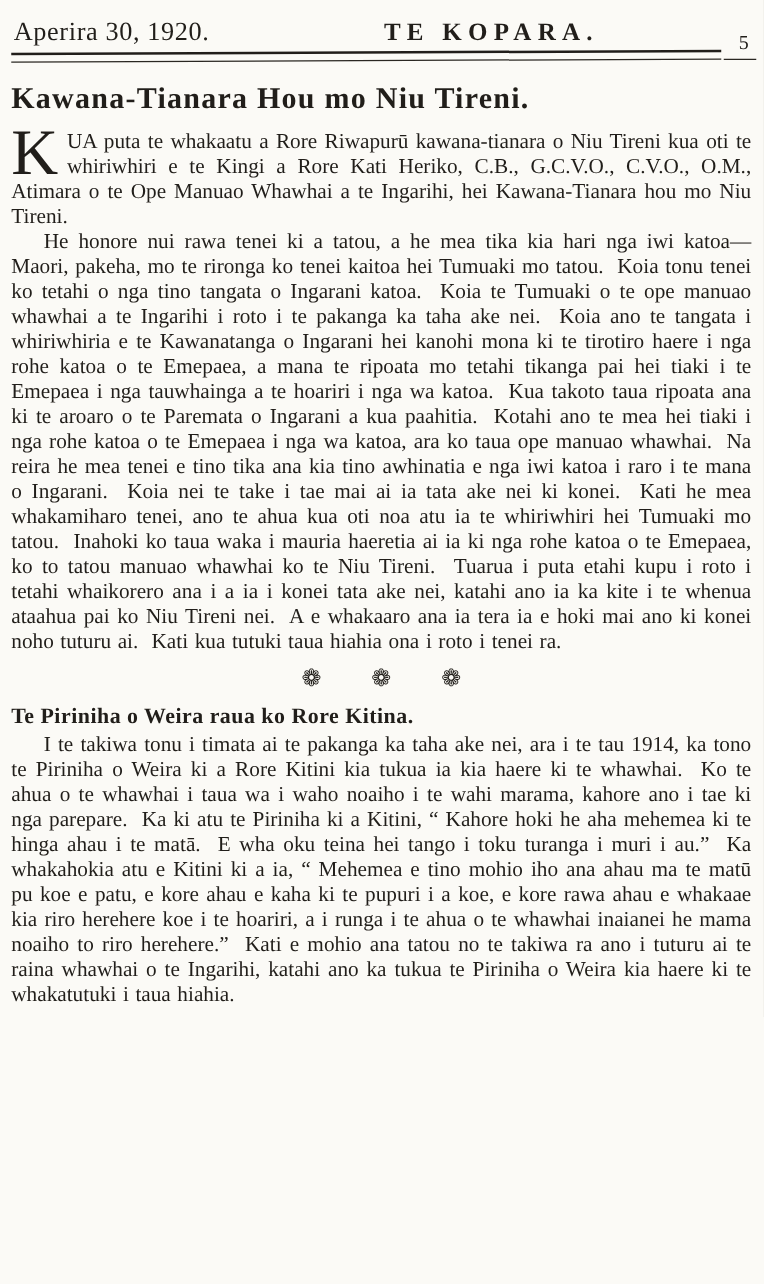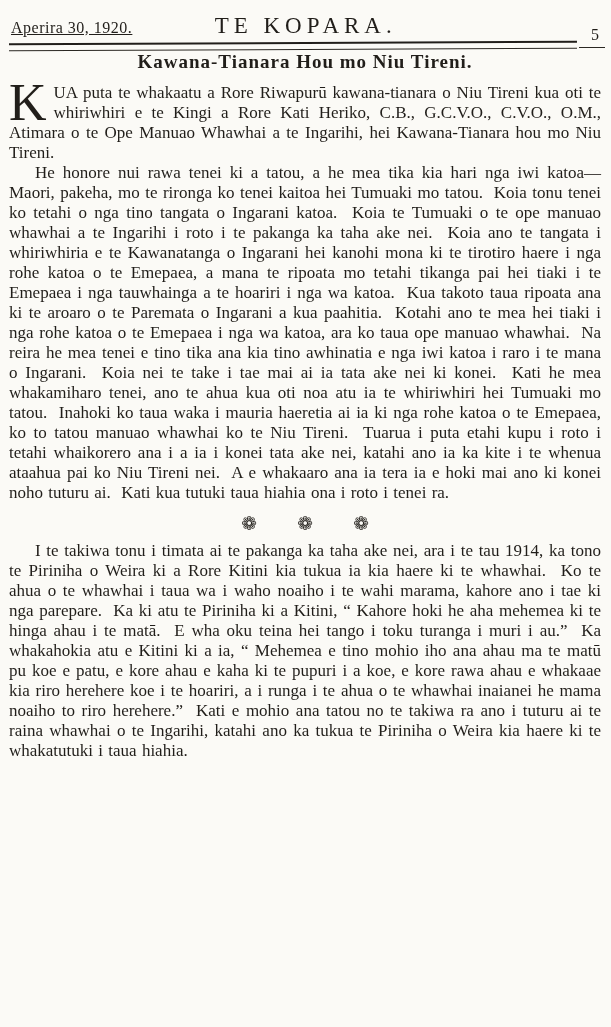--- a/index.html
+++ b/index.html
@@ -14,32 +14,32 @@
     padding: 13px 10px 0 9px;
     position: relative;
     overflow: hidden;
   }
   .masthead {
     display: flex;
     align-items: baseline;
     padding: 0 2px;
   }
   .masthead .date {
-    font-size: 16px;
+    font-size: 21px;
     letter-spacing: 0.5px;
     white-space: nowrap;
-    text-decoration: underline;
   }
   .masthead .journal-title {
     flex: 1;
-    text-align: center;
-    font-size: 23px;
+    text-align: right;
+    font-size: 20px;
     letter-spacing: 5px;
     padding-right: 120px;
     white-space: nowrap;
+    font-weight: bold;
   }
   .page-number {
     position: absolute;
     top: 26px;
     right: 12px;
     font-size: 16px;
   }
   .head-rule {
     margin-top: 3px;
     height: 5px;
@@ -49,25 +49,25 @@
     transform: rotate(-0.25deg);
   }
   .page-number-rule {
     position: absolute;
     top: 47px;
     right: 6px;
     width: 26px;
     border-top: 1.2px solid #2a2722;
   }
   h1.article-heading {
-    text-align: center;
-    font-size: 19px;
+    text-align: left;
+    font-size: 24px;
     font-weight: bold;
     letter-spacing: 1px;
-    margin: 1px 0 10px 0;
+    margin: 17px 0 10px 0;
   }
   p.body-para {
     font-size: 17px;
     line-height: 20px;
     text-align: justify;
     margin: 0;
     white-space: pre-wrap;
     word-spacing: 0.06em;
   }
   p.indent { text-indent: 26px; }
@@ -114,16 +114,17 @@
     <p class="body-para"><span class="dropcap">K</span><span>UA puta te whakaatu a Rore Riwapurū kawana-tianara o Niu Tireni kua oti te whiriwhiri e te Kingi a Rore Kati Heriko, C.B., G.C.V.O., C.V.O., O.M., Atimara o te Ope Manuao Whawhai a te Ingarihi, hei Kawana-Tianara hou mo Niu Tireni.</span></p>
 
     <p class="body-para indent"><span>He honore nui rawa tenei ki a tatou, a he mea tika kia hari nga iwi katoa—Maori, pakeha, mo te rironga ko tenei kaitoa hei Tumuaki mo tatou.  Koia tonu tenei ko tetahi o nga tino tangata o Ingarani katoa.  Koia te Tumuaki o te ope manuao whawhai a te Ingarihi i roto i te pakanga ka taha ake nei.  Koia ano te tangata i whiriwhiria e te Kawanatanga o Ingarani hei kanohi mona ki te tirotiro haere i nga rohe katoa o te Emepaea, a mana te ripoata mo tetahi tikanga pai hei tiaki i te Emepaea i nga tauwhainga a te hoariri i nga wa katoa.  Kua takoto taua ripoata ana ki te aroaro o te Paremata o Ingarani a kua paahitia.  Kotahi ano te mea hei tiaki i nga rohe katoa o te Emepaea i nga wa katoa, ara ko taua ope manuao whawhai.  Na reira he mea tenei e tino tika ana kia tino awhinatia e nga iwi katoa i raro i te mana o Ingarani.  Koia nei te take i tae mai ai ia tata ake nei ki konei.  Kati he mea whakamiharo tenei, ano te ahua kua oti noa atu ia te whiriwhiri hei Tumuaki mo tatou.  Inahoki ko taua waka i mauria haeretia ai ia ki nga rohe katoa o te Emepaea, ko to tatou manuao whawhai ko te </span><span class="italic">Niu Tireni.</span><span>  Tuarua i puta etahi kupu i roto i tetahi whaikorero ana i a ia i konei tata ake nei, katahi ano ia ka kite i te whenua ataahua pai ko Niu Tireni nei.  A e whakaaro ana ia tera ia e hoki mai ano ki konei noho tuturu ai.  Kati kua tutuki taua hiahia ona i roto i tenei ra.</span></p>
   </div>
 
   <div class="ornament-row">
     <span class="fleuron">❁</span><span class="fleuron">❁</span><span class="fleuron">❁</span>
   </div>
 
   <div>
+    <h2 class="article-subheading">Te Piriniha o Weira raua ko Rore Kitina.</h2>
     <p class="body-para indent"><span>I te takiwa tonu i timata ai te pakanga ka taha ake nei, ara i te tau 1914, ka tono te Piriniha o Weira ki a Rore Kitini kia tukua ia kia haere ki te whawhai.  Ko te ahua o te whawhai i taua wa i waho noaiho i te wahi marama, kahore ano i tae ki nga parepare.  Ka ki atu te Piriniha ki a Kitini, “ Kahore hoki he aha mehemea ki te hinga ahau i te matā.  E wha oku teina hei tango i toku turanga i muri i au.”  Ka whakahokia atu e Kitini ki a ia, “ Mehemea e tino mohio iho ana ahau ma te matū pu koe e patu, e kore ahau e kaha ki te pupuri i a koe, e kore rawa ahau e whakaae kia riro herehere koe i te hoariri, a i runga i te ahua o te whawhai inaianei he mama noaiho to riro herehere.”  Kati e mohio ana tatou no te takiwa ra ano i tuturu ai te raina whawhai o te Ingarihi, katahi ano ka tukua te Piriniha o Weira kia haere ki te whakatutuki i taua hiahia.</span></p>
   </div>
 
 </div>
 
 </body></html>

